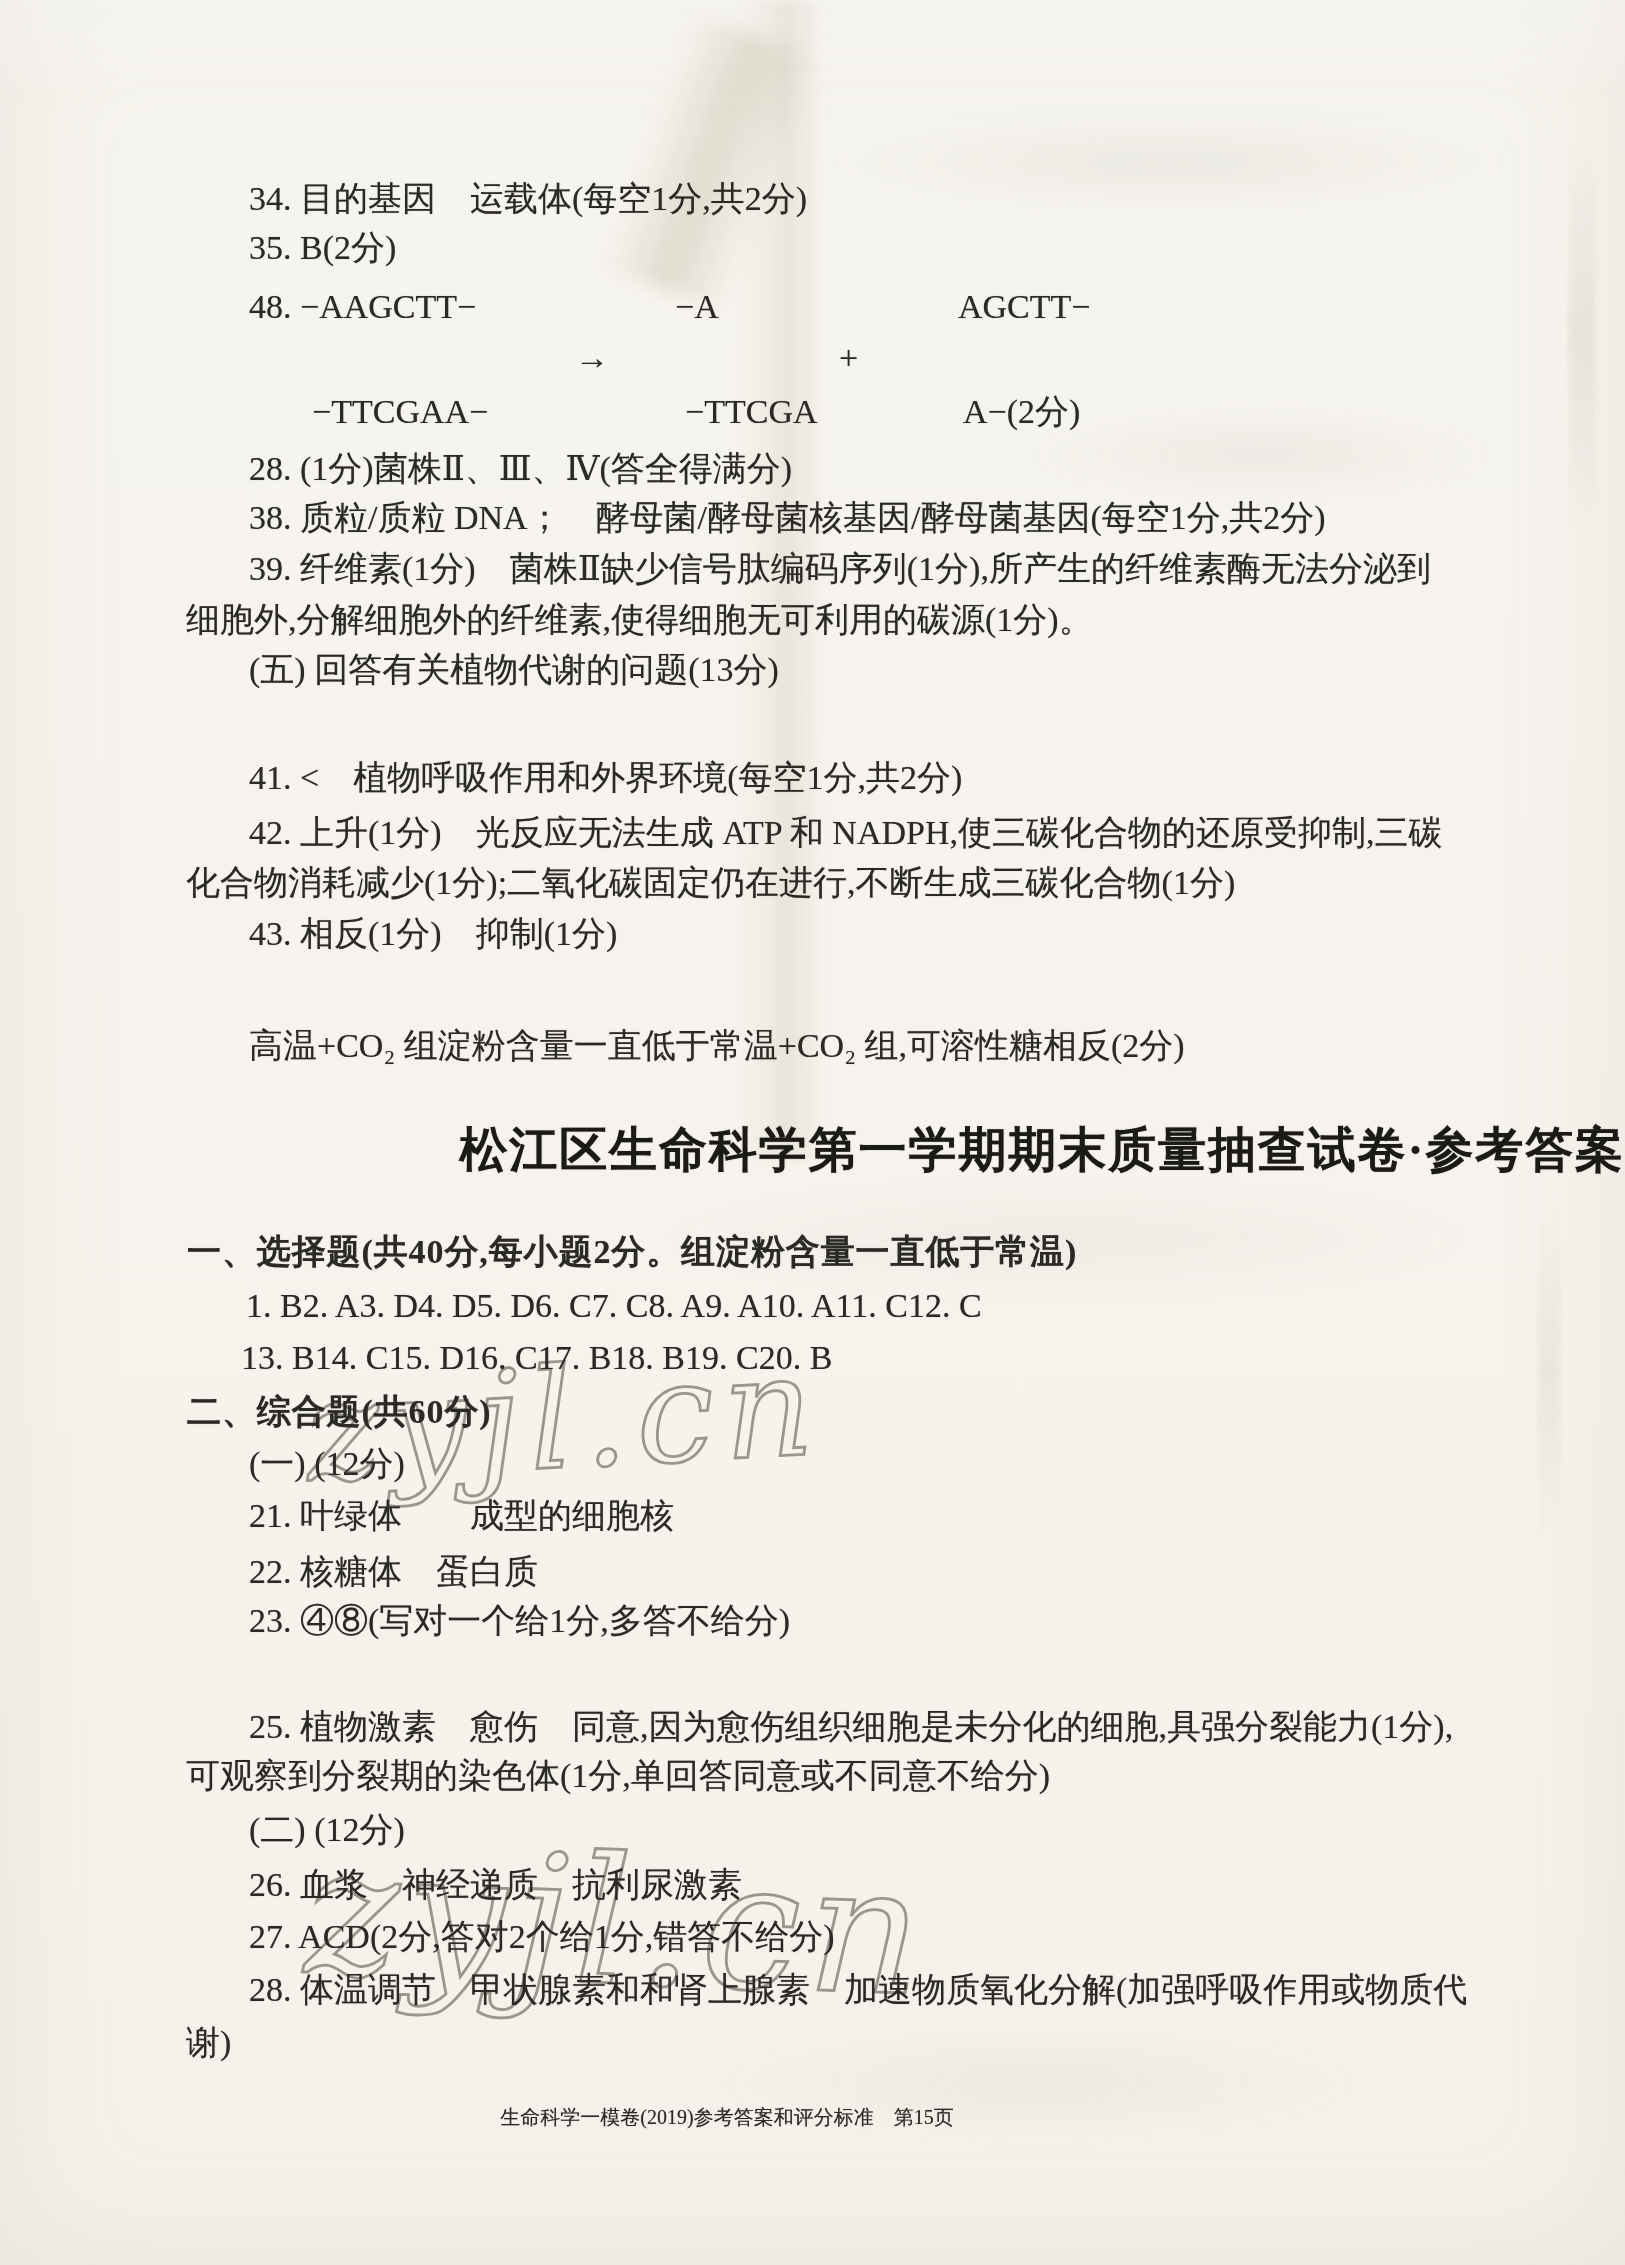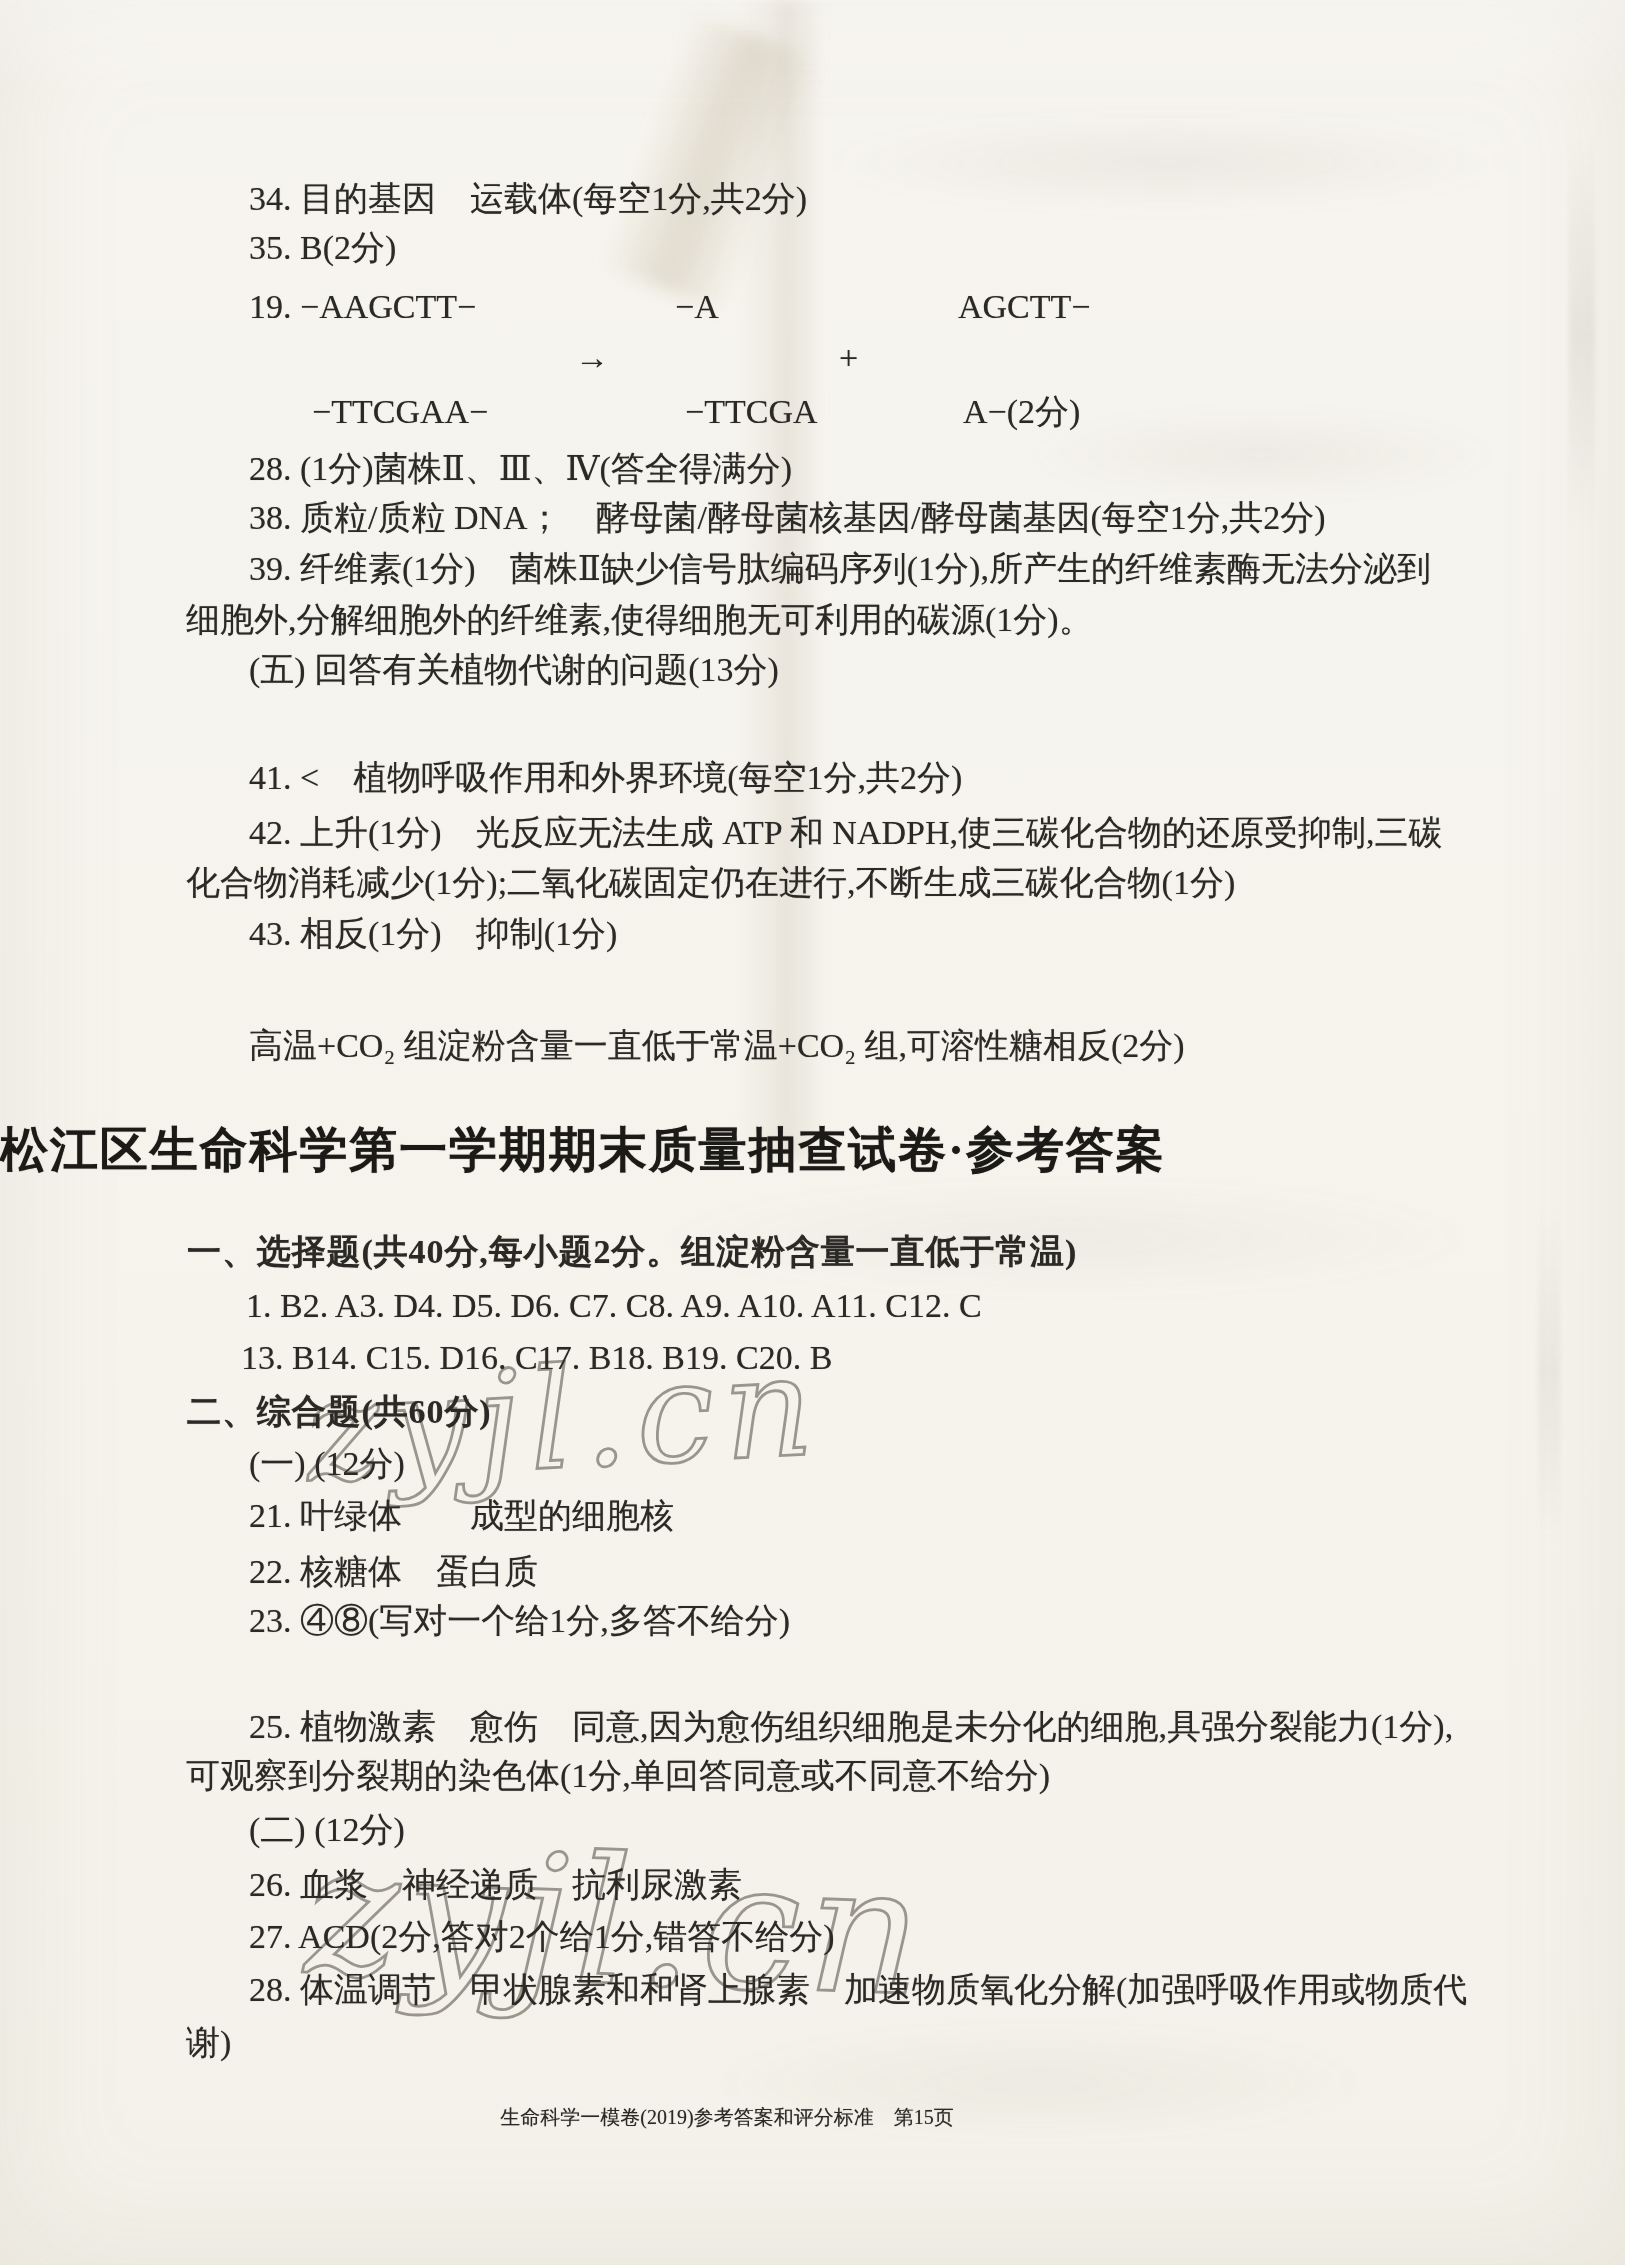--- a/index.html
+++ b/index.html
@@ -17,21 +17,21 @@
     position:absolute;
     white-space:nowrap;
     font-size:34px;
     line-height:52px;
     transform:translateY(-50%);
     text-shadow:0 0 0.9px rgba(45,42,38,0.45);
   }
   .sec-title{font-weight:bold;letter-spacing:0.9px;}
   .heading{
     position:absolute;top:1150px;left:0;width:1625px;
-    text-align:left;
+    text-align:right;
     font-size:48px;font-weight:bold;letter-spacing:1.9px;
     transform:translateY(-50%);
     color:#1c1a17;
     text-shadow:0 0 0.9px rgba(30,28,24,0.6);
   }
   .footer{
     position:absolute;top:2117px;left:0;width:1454px;
     text-align:center;
     font-size:20px;
     transform:translateY(-50%);
@@ -89,21 +89,21 @@
   <div class="noise ghost g4"></div>
   <div class="noise streak1"></div>
   <div class="noise streak2"></div>
 
   <div class="watermark wm1">zyjl.cn</div>
   <div class="watermark wm2">zyjl.cn</div>
 
   <div class="line" style="top:199px;left:249px;">34. 目的基因　运载体(每空1分,共2分)</div>
   <div class="line" style="top:248px;left:249px;">35. B(2分)</div>
 
-  <div class="line" style="top:307px;left:249px;">19. −AAGCTT−</div>
+  <div class="line" style="top:307px;left:249px;">48. −AAGCTT−</div>
   <div class="line" style="top:307px;left:675px;">−A</div>
   <div class="line" style="top:307px;left:958px;">AGCTT−</div>
   <div class="line" style="top:358px;left:575px;">→</div>
   <div class="line" style="top:358px;left:839px;">+</div>
   <div class="line" style="top:412px;left:312px;">−TTCGAA−</div>
   <div class="line" style="top:412px;left:685px;">−TTCGA</div>
   <div class="line" style="top:412px;left:963px;">A−(2分)</div>
 
   <div class="line" style="top:469px;left:249px;">28. (1分)菌株Ⅱ、Ⅲ、Ⅳ(答全得满分)</div>
   <div class="line" style="top:518px;left:249px;">38. 质粒/质粒 DNA；　酵母菌/酵母菌核基因/酵母菌基因(每空1分,共2分)</div>

